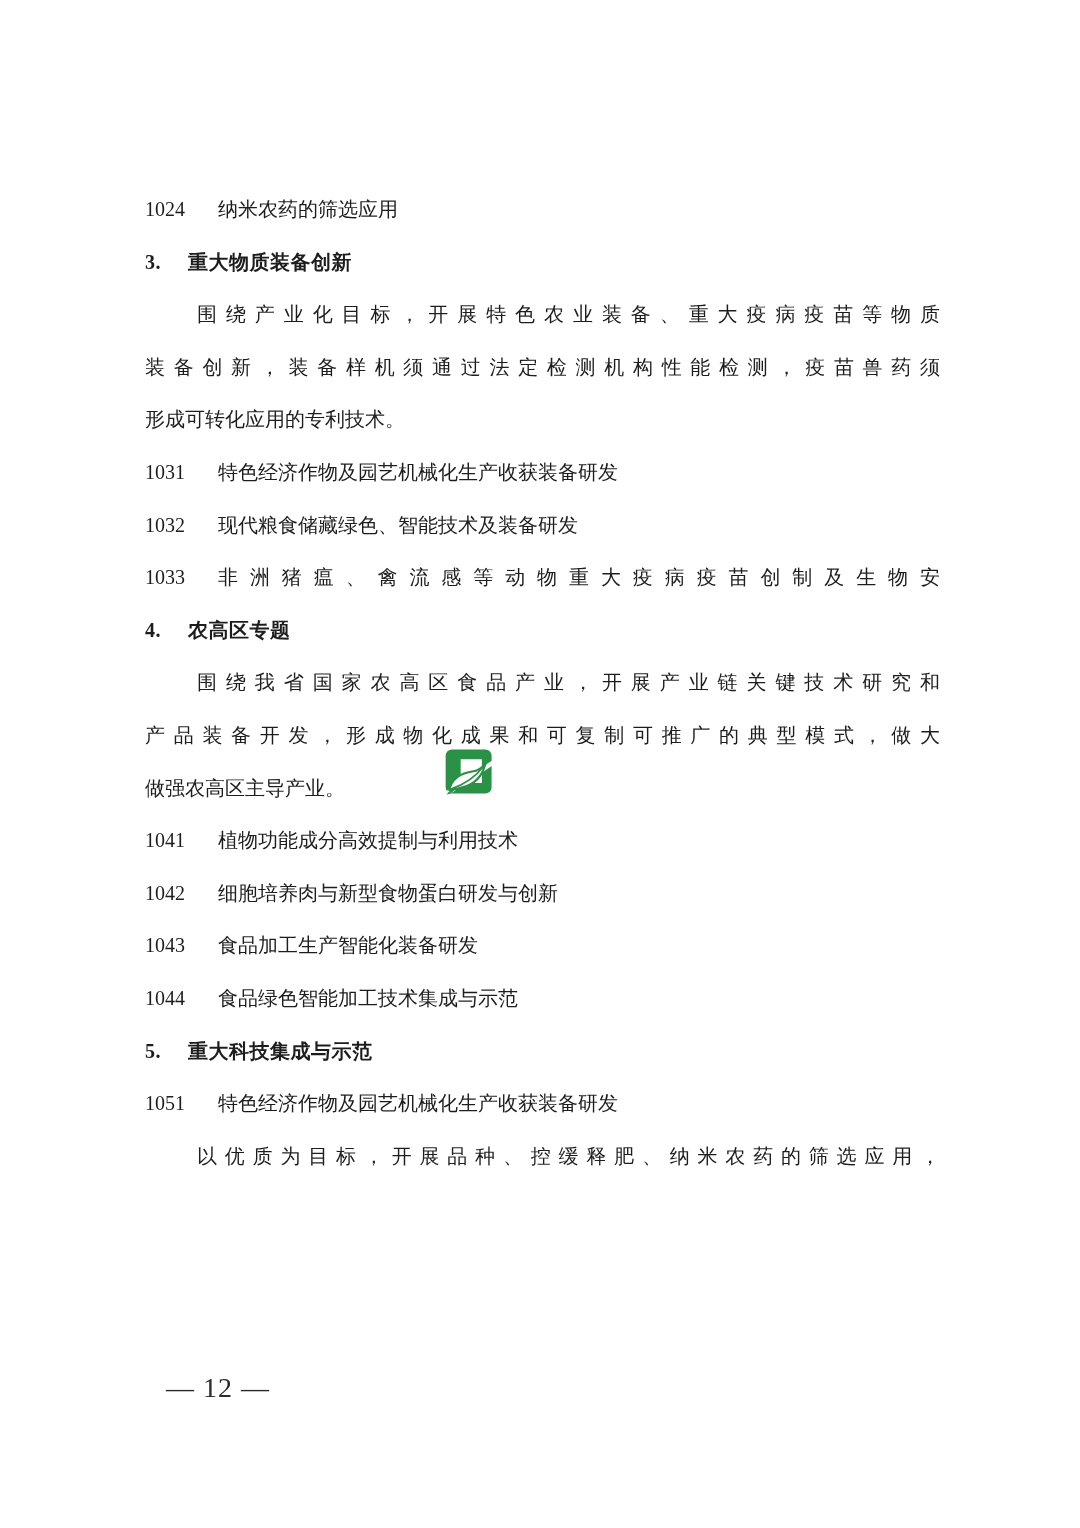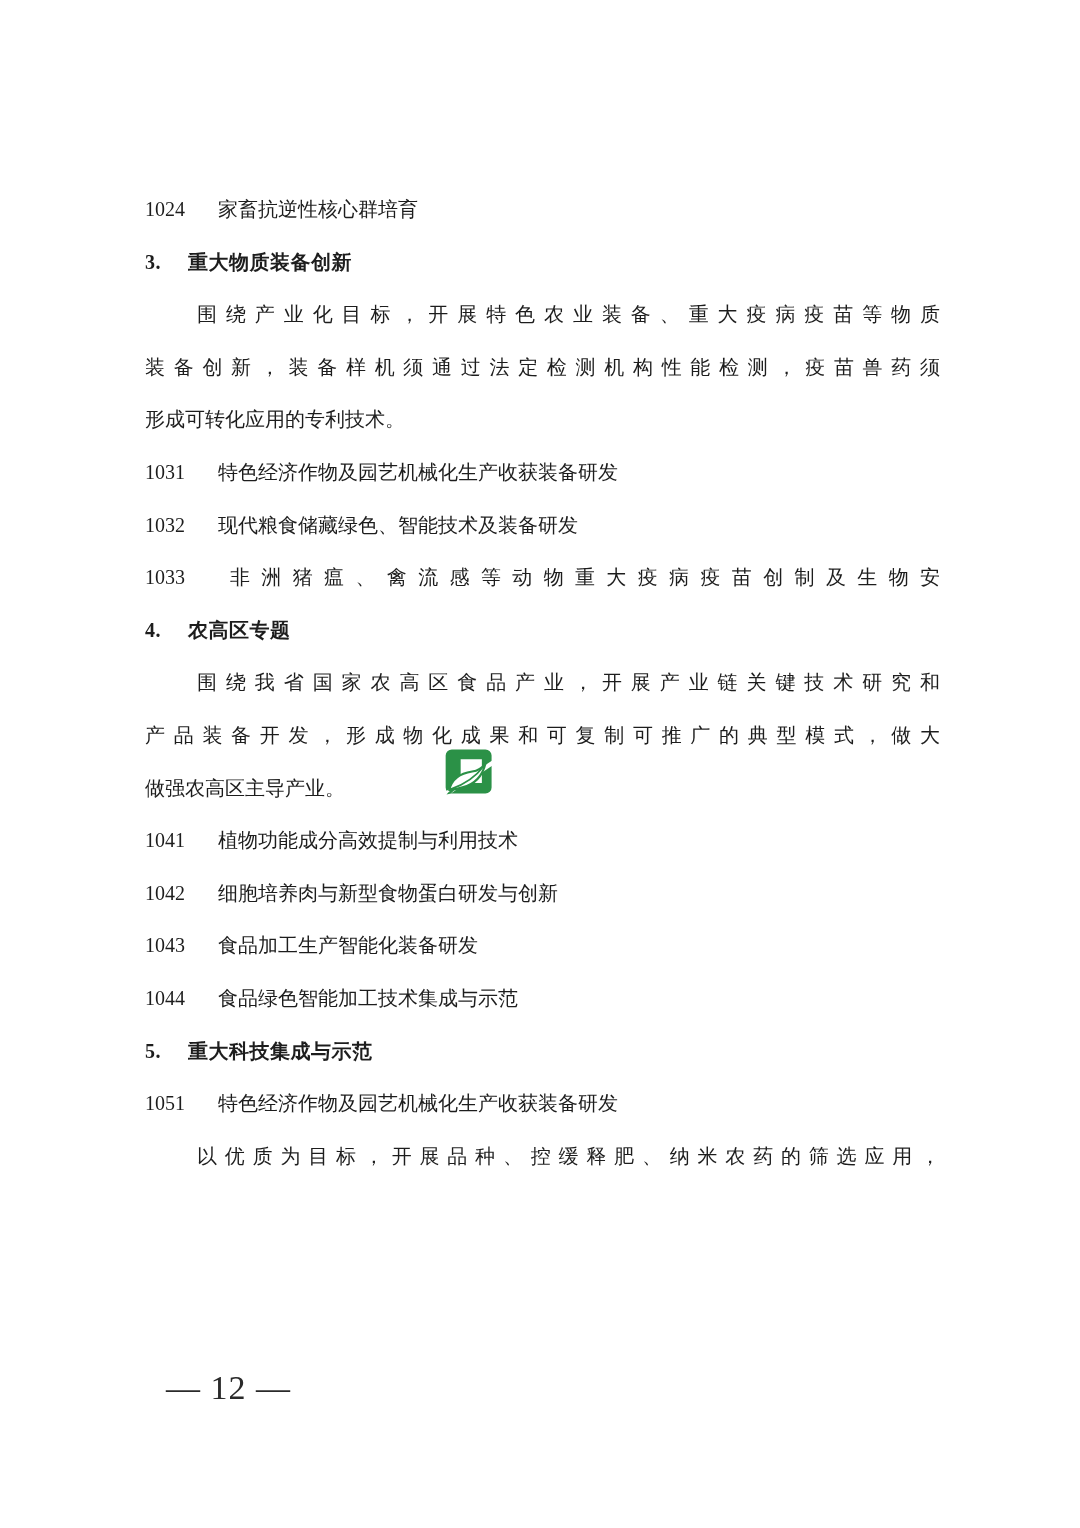--- a/index.html
+++ b/index.html
@@ -18,46 +18,46 @@
   }
   .line {
     min-height: 52.6px;
     line-height: 52.6px;
     font-size: 20px;
     white-space: pre;
   }
   .row { display: flex; }
   .num { flex: 0 0 73px; }
   .txt { flex: 1 1 auto; }
-  .row.stretch .txt { text-align: justify; text-align-last: justify; margin-left: 12px; }
+  .row.stretch .txt { text-align: justify; text-align-last: justify; }
   .block.stretch { text-align: justify; text-align-last: justify; }
   .heading { font-weight: 700; letter-spacing: 0.5px; }
   .heading .num { flex: 0 0 43px; }
   .indent-first { padding-left: 52px; }
   .indent-cont { padding-left: 125px; }
   .pagenum {
     position: absolute;
     left: 166px; top: 1362px;
-    font-size: 34px;
+    font-size: 28px;
     line-height: 52px;
     letter-spacing: 1px;
     color: #2a2a2a;
     text-align: right;
   }
   .logo {
     position: absolute;
     left: 443px; top: 745px;
     width: 53px; height: 53px;
   }
 </style>
 </head>
 <body>
 
 <div id="doc">
-    <div class="line row"><span class="num">1024</span><span class="txt">家畜抗逆性核心群培育</span></div>
+    <div class="line row"><span class="num">1024</span><span class="txt">纳米农药的筛选应用</span></div>
     <div class="line row heading"><span class="num">3.</span><span class="txt">重大物质装备创新</span></div>
     <div class="line block indent-first stretch">围绕产业化目标，开展特色农业装备、重大疫病疫苗等物质</div>
     <div class="line block stretch">装备创新，装备样机须通过法定检测机构性能检测，疫苗兽药须</div>
     <div class="line block">形成可转化应用的专利技术。</div>
     <div class="line row"><span class="num">1031</span><span class="txt">特色经济作物及园艺机械化生产收获装备研发</span></div>
     <div class="line row"><span class="num">1032</span><span class="txt">现代粮食储藏绿色、智能技术及装备研发</span></div>
     <div class="line row stretch"><span class="num">1033</span><span class="txt">非洲猪瘟、禽流感等动物重大疫病疫苗创制及生物安</span></div>
     <div class="line row heading"><span class="num">4.</span><span class="txt">农高区专题</span></div>
     <div class="line block indent-first stretch">围绕我省国家农高区食品产业，开展产业链关键技术研究和</div>
     <div class="line block stretch">产品装备开发，形成物化成果和可复制可推广的典型模式，做大</div>

